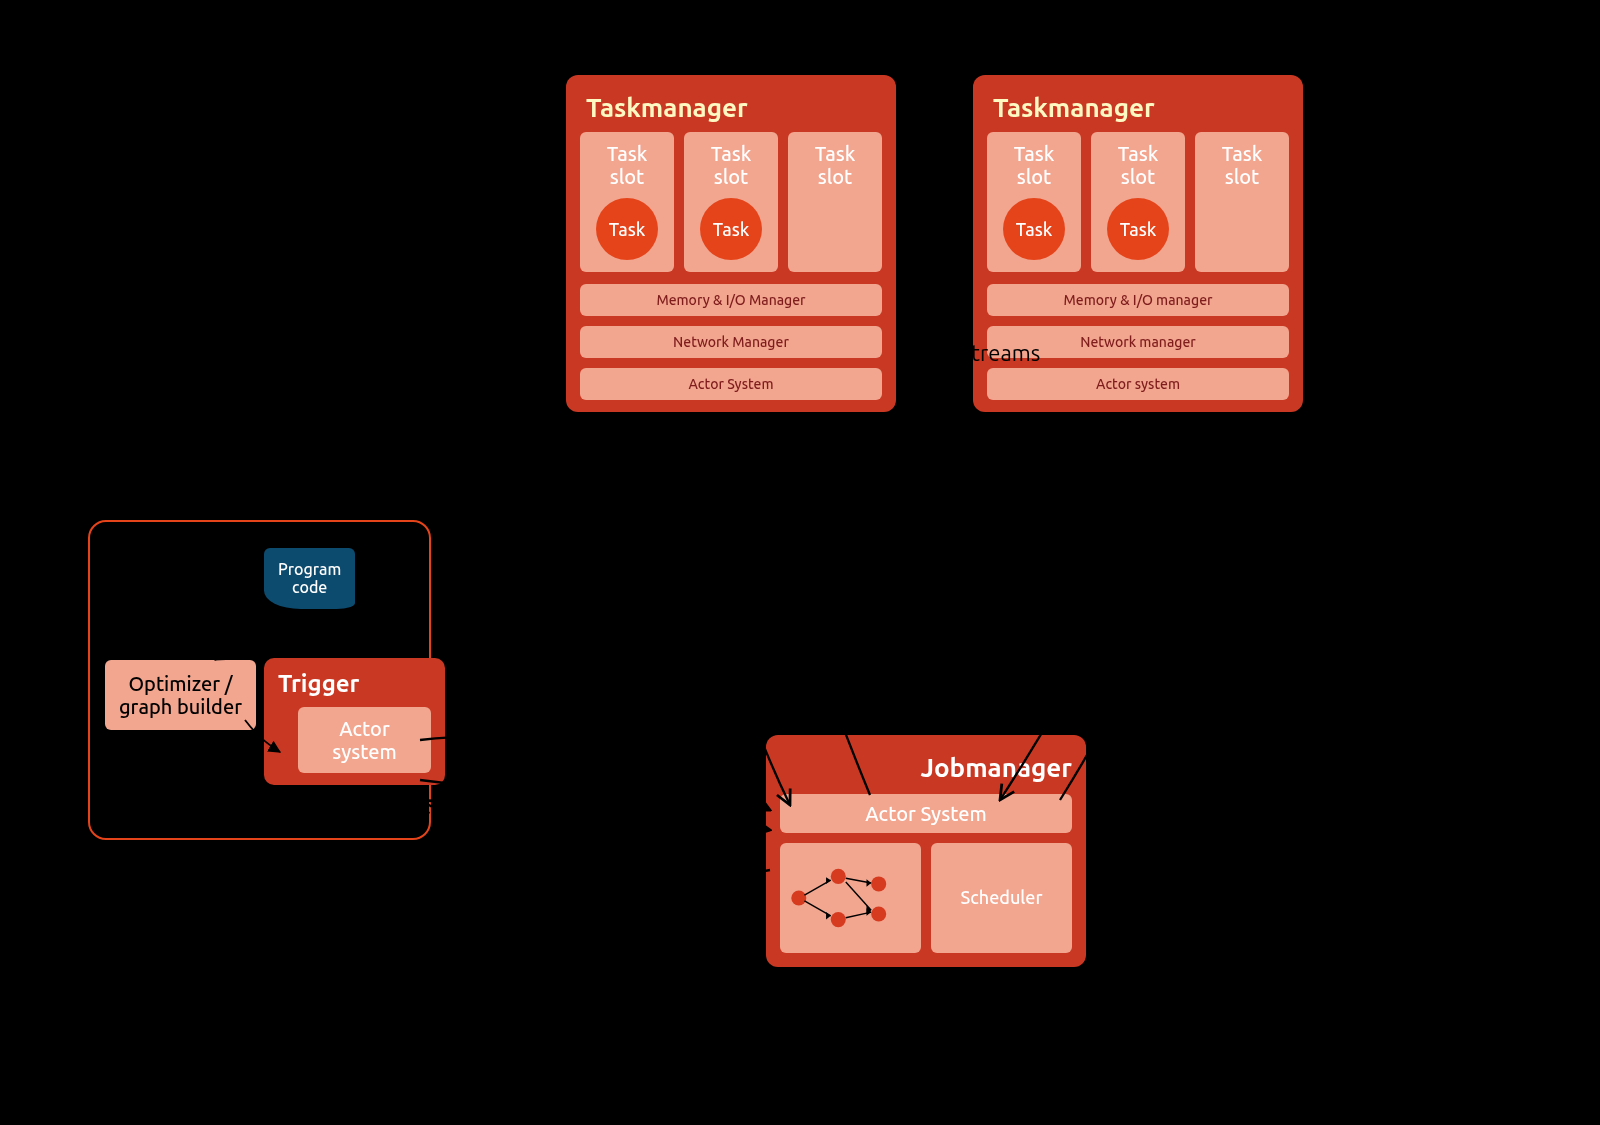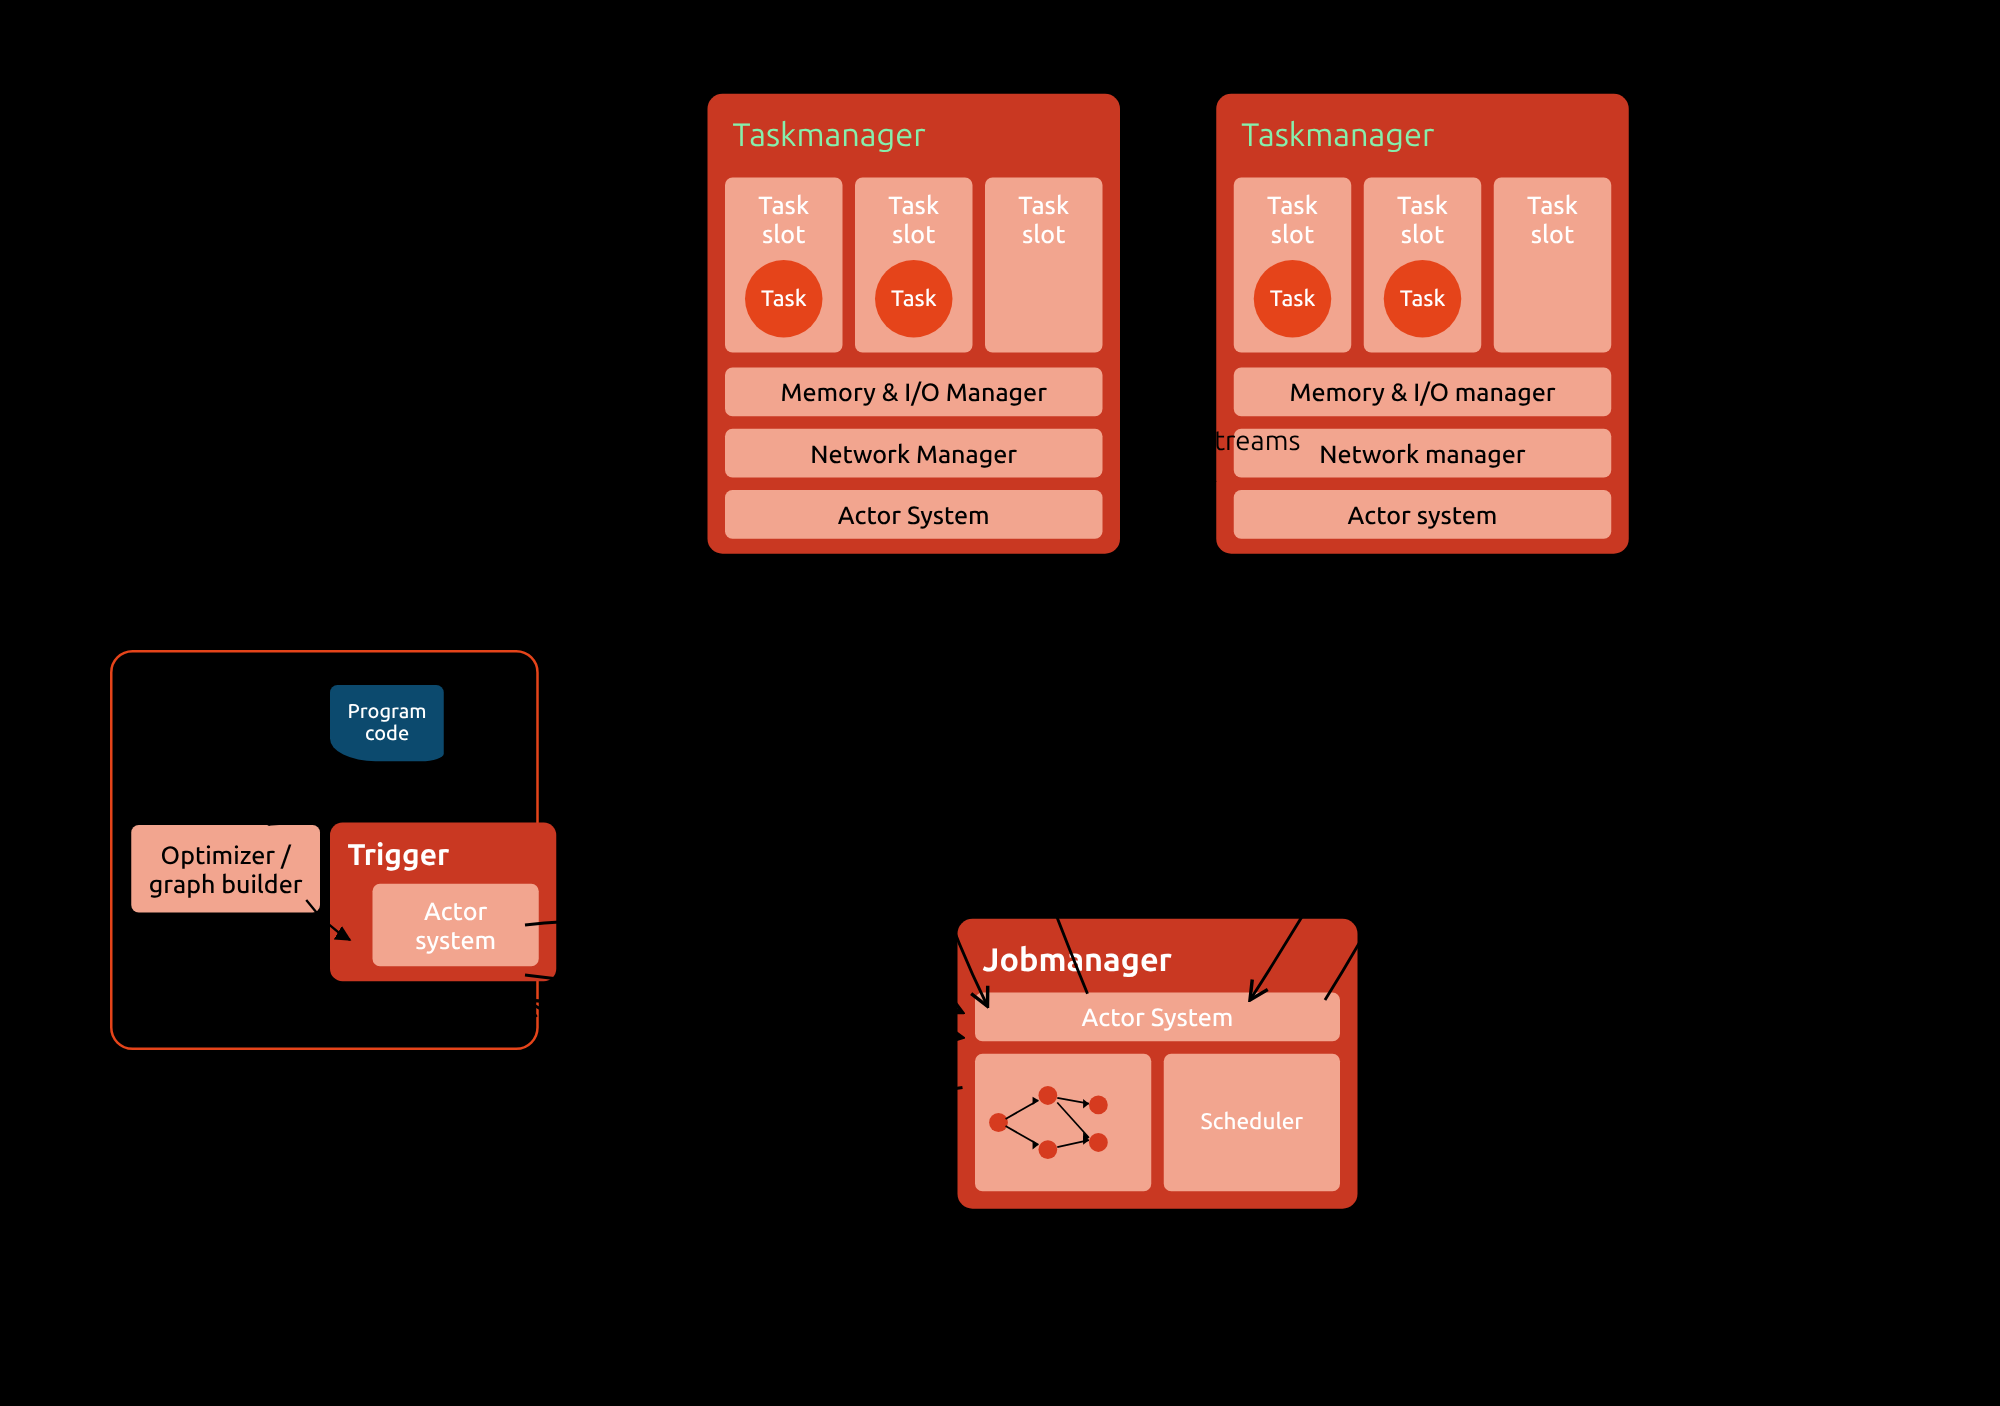--- a/index.html
+++ b/index.html
@@ -18,23 +18,23 @@
     border-radius: 12px;
     box-sizing: border-box;
   }
   
   .tm {
     background: #c93822;
     padding: 14px 14px 12px 14px;
   }
   .tm .title {
     font-size: 26px;
-    font-weight: 400;
-    color: #86efac;
-    margin: 4px 0 20px 6px;
+    font-weight: 700;
+    color: #fef9c3;
+    margin: 4px 0 10px 6px;
   }
   .tm .slots {
     display: flex;
     gap: 10px;
     margin-bottom: 12px;
   }
   .tm .slot {
     flex: 1 1 0;
     background: #f2a58f;
     border-radius: 6px;
@@ -59,37 +59,38 @@
     justify-content: center;
     font-size: 18px;
     font-weight: 500;
     color: #fff;
   }
   .tm .bar {
     background: #f2a58f;
     border-radius: 6px;
     text-align: center;
     padding: 8px 6px;
-    font-size: 20px;
-    color: #000000;
+    font-size: 14px;
+    color: #7f1d1d;
     margin-bottom: 10px;
     font-weight: 500;
   }
   .tm .bar:last-child { margin-bottom: 0; }
 
   
   .jm {
     background: #c93822;
     padding: 14px;
   }
   .jm .title {
     font-size: 26px;
     font-weight: 600;
     color: #fff;
     margin: 4px 0 12px 6px;
+    text-align: right;
   }
   .jm .bar {
     background: #f2a58f;
     border-radius: 6px;
     text-align: center;
     padding: 8px 6px;
     font-size: 20px;
     color: #fff;
     font-weight: 500;
   }

